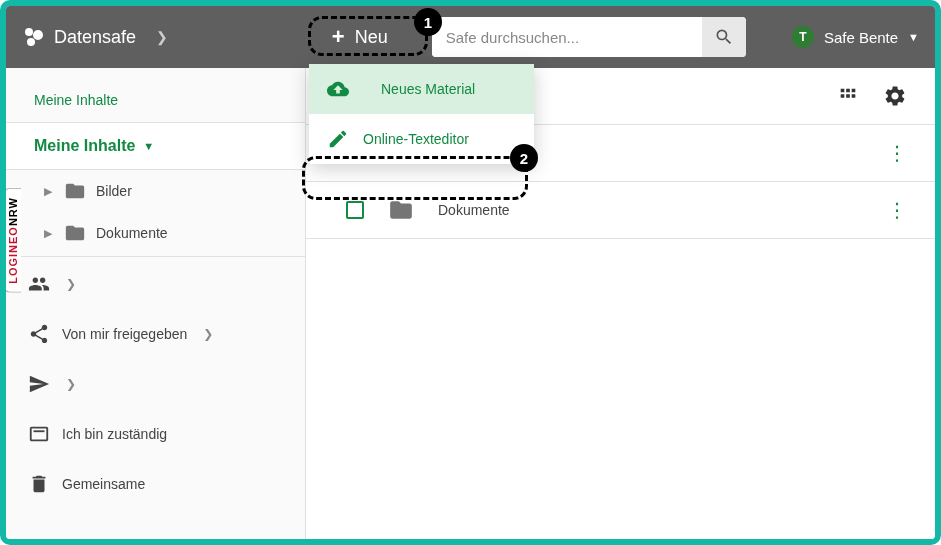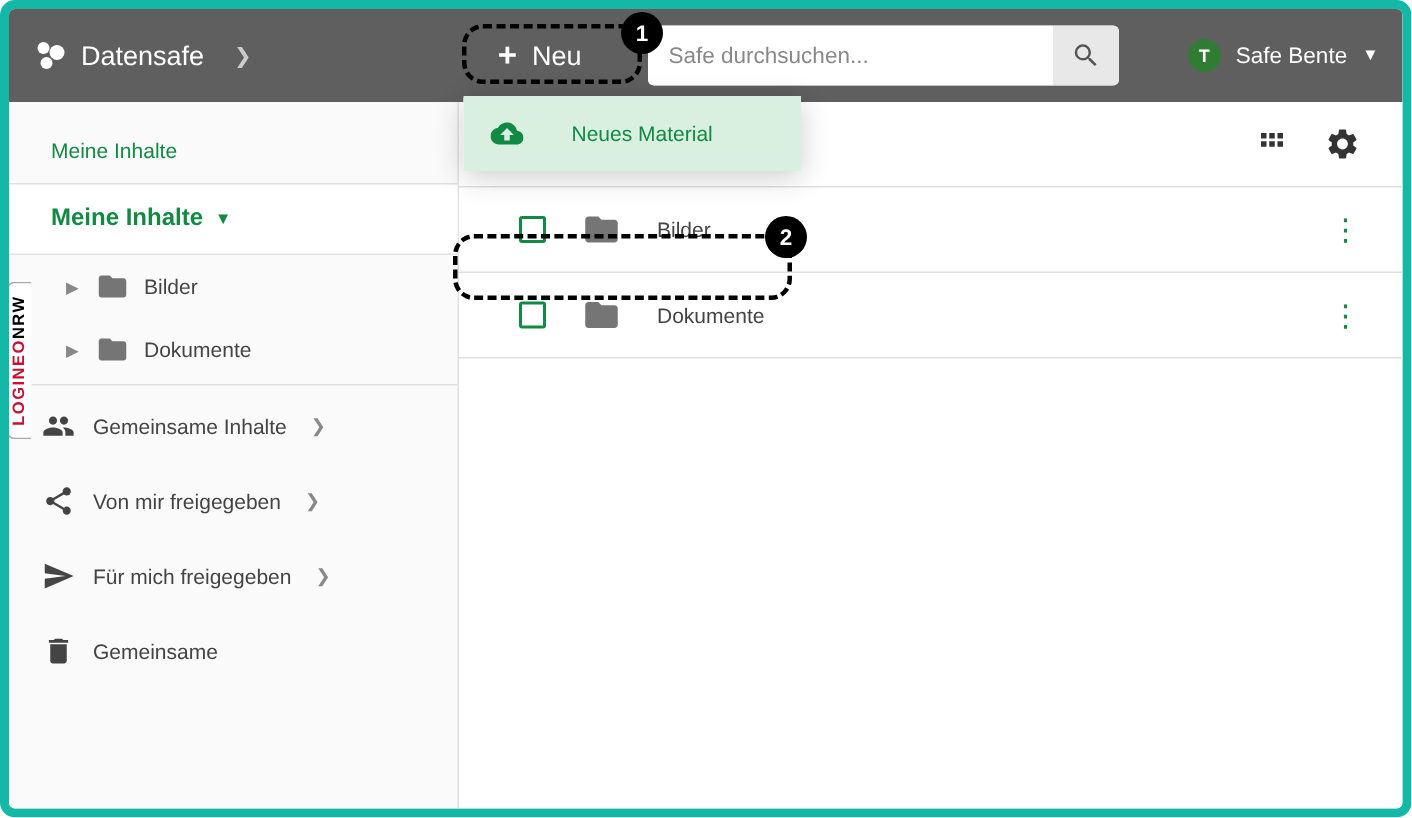--- a/index.html
+++ b/index.html
@@ -106,36 +106,42 @@
         <svg width="22" height="22" viewBox="0 0 24 24">
             <path class="folder-icon" d="M10 4H4c-1.1 0-2 .9-2 2v12c0 1.1.9 2 2 2h16c1.1 0 2-.9 2-2V8c0-1.1-.9-2-2-2h-8l-2-2z"></path>
           </svg>
         <span>Dokumente</span>
       </div>
       <div class="nav-sep"></div>
       <div class="nav-item">
         <svg width="22" height="22" viewBox="0 0 24 24">
             <path fill="#444" d="M16 11c1.66 0 2.99-1.34 2.99-3S17.66 5 16 5s-3 1.34-3 3 1.34 3 3 3zm-8 0c1.66 0 2.99-1.34 2.99-3S9.66 5 8 5 5 6.34 5 8s1.34 3 3 3zm0 2c-2.33 0-7 1.17-7 3.5V19h14v-2.5c0-2.33-4.67-3.5-7-3.5zm8 0c-.29 0-.62.02-.97.05 1.16.84 1.97 1.97 1.97 3.45V19h6v-2.5c0-2.33-4.67-3.5-7-3.5z"></path>
           </svg>
-        <span>Gemeinsame Inhalte</span>
         <span class="chev-r">❯</span>
       </div>
       <div class="nav-item">
         <svg width="22" height="22" viewBox="0 0 24 24">
             <path fill="#444" d="M18 16.08c-.76 0-1.44.3-1.96.77L8.91 12.7c.05-.23.09-.46.09-.7s-.04-.47-.09-.7l7.05-4.11c.54.5 1.25.81 2.04.81 1.66 0 3-1.34 3-3s-1.34-3-3-3-3 1.34-3 3c0 .24.04.47.09.7L8.04 9.81C7.5 9.31 6.79 9 6 9c-1.66 0-3 1.34-3 3s1.34 3 3 3c.79 0 1.5-.31 2.04-.81l7.12 4.16c-.05.21-.08.43-.08.65 0 1.61 1.31 2.92 2.92 2.92s2.92-1.31 2.92-2.92-1.31-2.92-2.92-2.92z"></path>
           </svg>
         <span>Von mir freigegeben</span>
         <span class="chev-r">❯</span>
       </div>
       <div class="nav-item">
         <svg width="22" height="22" viewBox="0 0 24 24">
             <path fill="#444" d="M2.01 21L23 12 2.01 3 2 10l15 2-15 2z"></path>
           </svg>
-        <span>Für mich freigegeben</span>
         <span class="chev-r">❯</span>
+      </div>
+      <div class="nav-item">
+        <svg width="22" height="22" viewBox="0 0 24 24">
+            <path fill="#444" d="M21 3H3c-1.1 0-2 .9-2 2v14c0 1.1.9 2 2 2h18c1.1 0 2-.9 2-2V5c0-1.1-.9-2-2-2zm0 16H3V5h18v14zM9 8h2v8H9zm4 0h2v8h-2z" opacity="0"></path>
+            <path fill="#444" d="M20 4H4c-1.1 0-2 .9-2 2v12c0 1.1.9 2 2 2h16c1.1 0 2-.9 2-2V6c0-1.1-.9-2-2-2zm0 14H4V6h16v12z"></path>
+            <rect fill="#444" x="6" y="8" width="12" height="2"></rect>
+          </svg>
+        <span>Ich bin zuständig</span>
       </div>
       <div class="nav-item">
         <svg width="22" height="22" viewBox="0 0 24 24">
             <path fill="#444" d="M6 19c0 1.1.9 2 2 2h8c1.1 0 2-.9 2-2V7H6v12zM19 4h-3.5l-1-1h-5l-1 1H5v2h14V4z"></path>
           </svg>
         <span>Gemeinsame</span>
       </div>
     </div>
 
     <div class="main">
@@ -169,20 +175,26 @@
     </div>
   </div>
 
   <div class="dropdown">
     <div class="dd-item active">
       <svg width="22" height="22" viewBox="0 0 24 24">
           <path class="green-icon" d="M19.35 10.04C18.67 6.59 15.64 4 12 4 9.11 4 6.6 5.64 5.35 8.04 2.34 8.36 0 10.91 0 14c0 3.31 2.69 6 6 6h13c2.76 0 5-2.24 5-5 0-2.64-2.05-4.78-4.65-4.96zM14 13v4h-4v-4H7l5-5 5 5h-3z"></path>
         </svg>
       <span>Neues Material</span>
     </div>
+    <div class="dd-item">
+      <svg width="22" height="22" viewBox="0 0 24 24">
+          <path class="green-icon" d="M3 17.25V21h3.75L17.81 9.94l-3.75-3.75L3 17.25zM20.71 7.04c.39-.39.39-1.02 0-1.41l-2.34-2.34c-.39-.39-1.02-.39-1.41 0l-1.83 1.83 3.75 3.75 1.83-1.83z"></path>
+        </svg>
+      <span>Online-Texteditor</span>
+    </div>
   </div>
 
   <div id="c1" class="callout"></div>
   <div id="b1" class="callout-badge">1</div>
   <div id="c2" class="callout"></div>
   <div id="b2" class="callout-badge">2</div>
 
 </div>
 
 </body></html>

